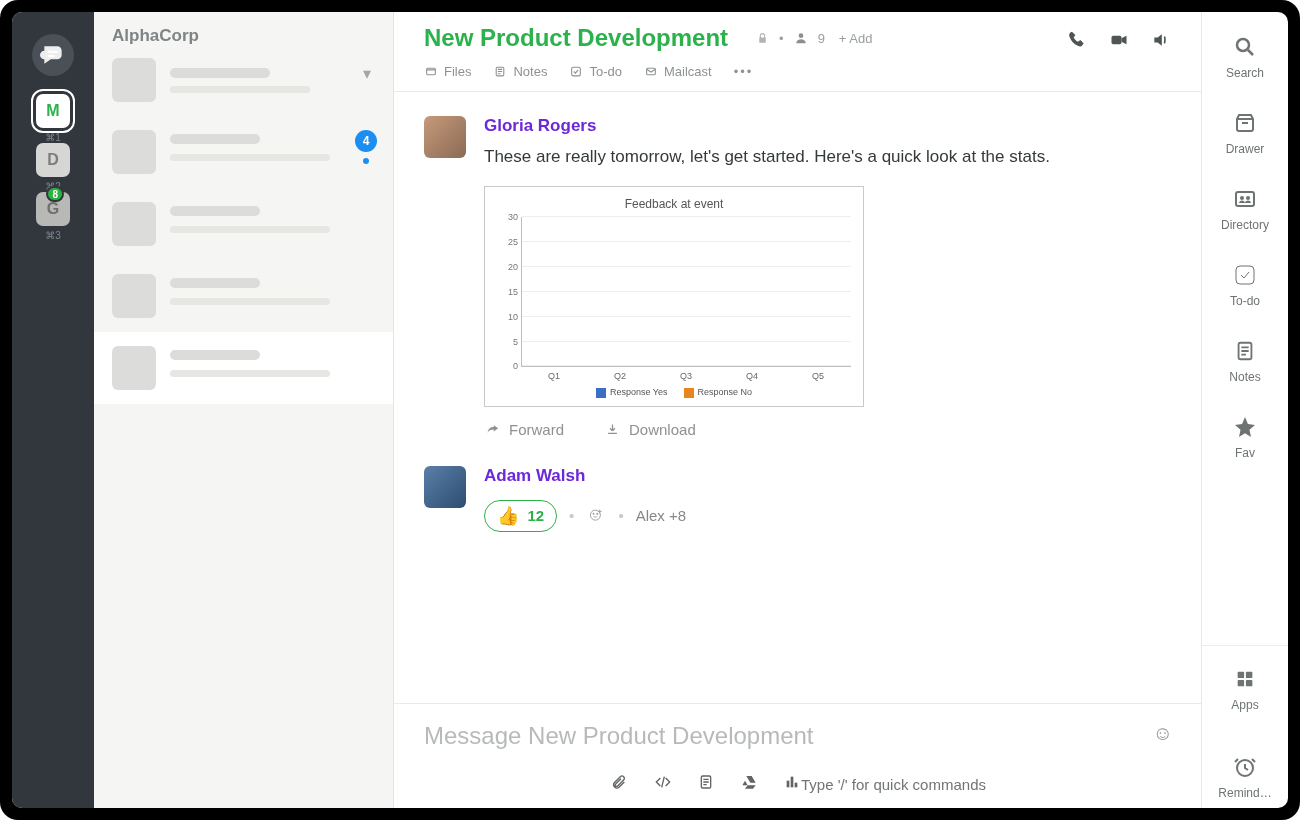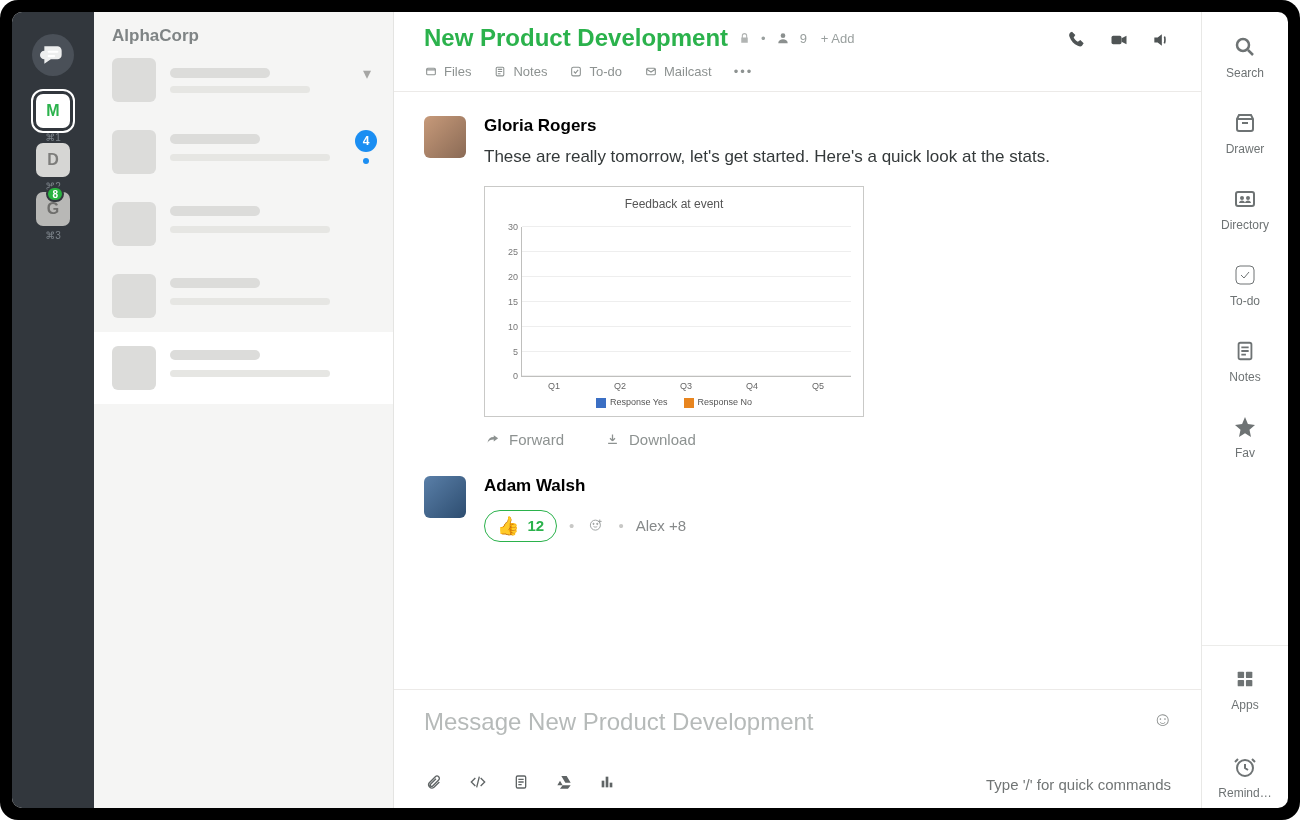--- a/index.html
+++ b/index.html
@@ -26,53 +26,53 @@
 .start-chat-row .lbl { display:flex; align-items:center; gap:12px; color:#8a8f8f; font-size:17px; font-weight:500;}
 .conv-list { flex:1; overflow:auto;}
 .conv-item { display:flex; gap:14px; padding:14px 18px; align-items:flex-start; position:relative;}
 .conv-item.active { background:#fff;}
 .conv-item .badge-num { position:absolute; right:16px; top:14px; width:22px; height:22px; border-radius:50%; background:#1b8ef2; color:#fff; font-size:12px; font-weight:700; display:flex; align-items:center; justify-content:center;}
 .conv-item .dot { position:absolute; right:24px; top:42px; width:6px; height:6px; border-radius:50%; background:#1b8ef2;}
 
 
 .main-col { flex:1; display:flex; flex-direction:column; border-right:1px solid #e8e8e6;}
 .channel-header { padding:12px 30px 4px 30px; display:flex; align-items:flex-start; justify-content:space-between;}
-.channel-title-row { display:flex; align-items:center; gap:10px; }
+.channel-title-row { display:flex; align-items:center; gap:28px; }
 .channel-title { color:#2bb24c; font-weight:700; font-size:24px;}
 .channel-meta { display:flex; align-items:center; gap:10px; color:#9aa09f; font-size:13px;}
 .header-actions { display:flex; gap:22px; color:#4f5455; padding-top:6px;}
 .channel-subnav { display:flex; gap:22px; padding:6px 30px 12px 30px; color:#8d9291; font-size:13px; border-bottom:1px solid #eceae8; align-items:center;}
 .channel-subnav .item { display:flex; gap:6px; align-items:center; cursor:pointer;}
 .messages { flex:1; overflow:auto; padding:24px 30px 10px 30px; }
 .msg { display:flex; gap:18px; margin-bottom:28px;}
 .msg .avatar { width:42px; height:42px; border-radius:6px; background:#cfcfce; background-size:cover; flex-shrink:0;}
 .msg .mbody { flex:1; }
-.msg .author { font-weight:700; font-size:17px; color:#000000; margin-bottom:8px;}
+.msg .author { font-weight:700; font-size:17px; color:#6d28d9; margin-bottom:8px;}
 .msg .text { font-size:17px; color:#34393a; line-height:1.55;}
 .chart-box { margin-top:16px; width:380px; border:1px solid #c9c9c7; background:#fff; padding:10px 12px 8px 12px;}
-.chart-title { text-align:center; font-size:12px; color:#555; margin-bottom:16px;}
+.chart-title { text-align:center; font-size:12px; color:#555; margin-bottom:6px;}
 .chart-plot { position:relative; height:150px; border-left:1px solid #bfbfbd; border-bottom:1px solid #bfbfbd; margin-left:24px;}
 .y-tick { position:absolute; left:-24px; width:20px; text-align:right; font-size:9px; color:#777; transform:translateY(50%);}
 .grid-line { position:absolute; left:0; right:0; border-top:1px solid #eee;}
 .bars-row { position:absolute; left:0; right:0; bottom:0; top:0; display:flex; justify-content:space-around; align-items:flex-end;}
 .bar-group { display:flex; gap:4px; align-items:flex-end; width:44px; justify-content:center;}
 .bar { width:14px;}
 .bar.yes { background:#3b6fc4;}
 .bar.no { background:#e8851f;}
 .x-labels { display:flex; justify-content:space-around; font-size:9px; color:#666; margin-left:24px; margin-top:4px;}
 .legend { display:flex; gap:16px; justify-content:center; font-size:9px; color:#555; margin-top:6px;}
 .legend span.sw { width:10px; height:10px; display:inline-block; vertical-align:middle; margin-right:4px;}
 .attach-actions { display:flex; gap:40px; margin-top:14px; color:#8d9291; font-size:15px;}
 .attach-actions .act { display:flex; align-items:center; gap:8px; cursor:pointer;}
 .reaction-row { display:flex; align-items:center; gap:12px; margin-top:14px; color:#86898a; font-size:15px;}
 .reaction-chip { border:1.5px solid #2bb24c; color:#2bb24c; border-radius:18px; padding:4px 12px; display:flex; align-items:center; gap:8px; font-weight:600;}
 .composer { border-top:1px solid #eceae8; padding:18px 30px 14px 30px;}
 .composer-input { width:100%; border:none; font-size:24px; color:#2f3332; outline:none; background:transparent;}
 .composer-input::placeholder { color:#b6bab9;}
-.composer-tools { display:flex; justify-content:space-between; align-items:center; margin-top:38px;}
+.composer-tools { display:flex; justify-content:center; align-items:center; margin-top:24px;}
 .composer-tools .left-tools { display:flex; gap:24px; color:#5f6465;}
 .composer-hint { color:#717575; font-size:15px; font-weight:500;}
 
 
 .right-rail { width:86px; display:flex; flex-direction:column; padding-top:14px; gap:14px; align-items:center;}
 .rail-item { display:flex; flex-direction:column; align-items:center; gap:6px; color:#6e7374; font-size:12px; cursor:pointer; padding:8px 0; width:100%;}
 .rail-item.bottom { margin-top:auto; border-top:1px solid #ececea; padding:20px 0;}
 .rail-icon { font-size:22px; width:26px; height:26px; display:flex; align-items:center; justify-content:center;}
 
 svg.icon { width:1em; height:1em; }

